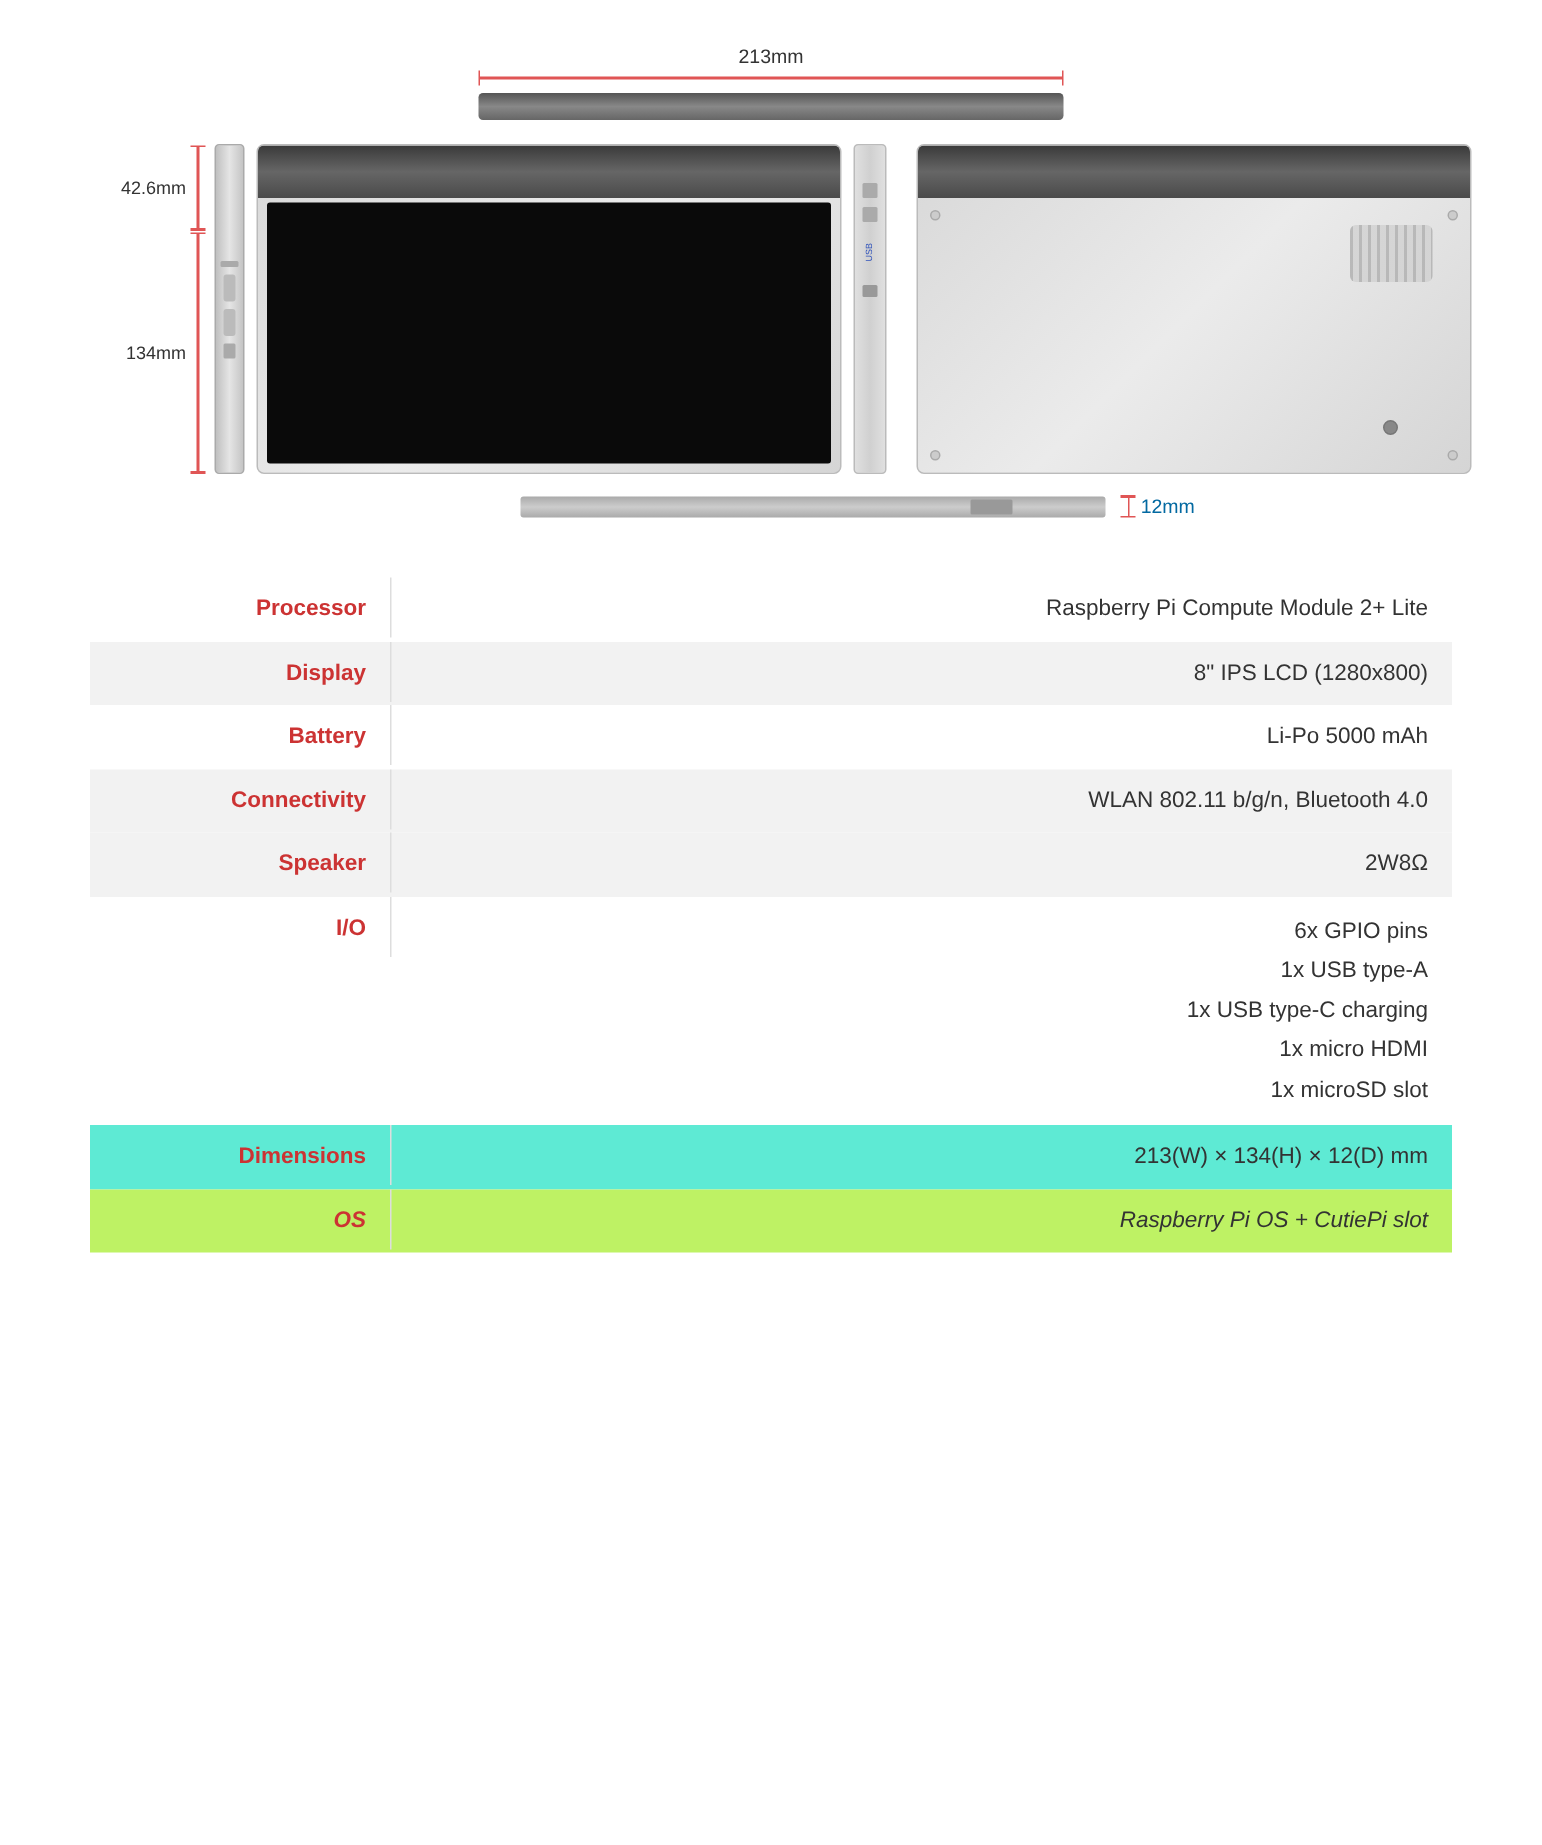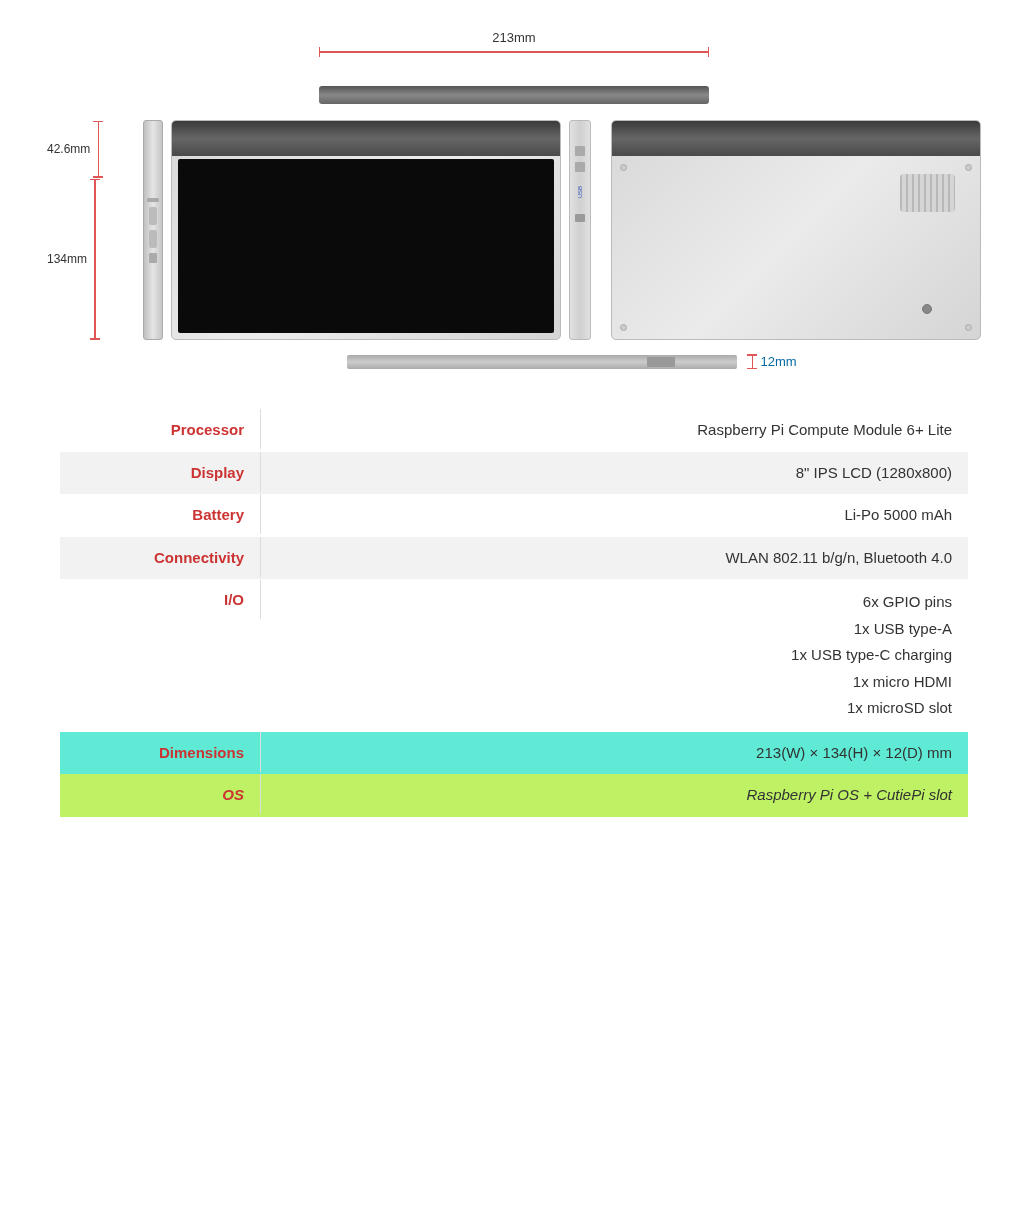--- a/index.html
+++ b/index.html
@@ -21,21 +21,20 @@
       position: relative;
     }
 
     
     .top-bar-container {
       display: flex;
       flex-direction: column;
       align-items: center;
       margin-bottom: 8px;
       position: relative;
-      gap: 24px;
     }
 
     
     .specs-section {
       margin-top: 20px;
       width: 100%;
     }
 
     .specs-table {
       width: 100%;
@@ -94,21 +93,21 @@
         <div style="width:1px;height:10px;background:#e05555;"></div>
       </div>
     </div>
 
     <div style="width:390px;height:18px;background:linear-gradient(to bottom,#555,#888,#666);border-radius:3px;margin-top:5px;">
     </div>
   </div>
 
   <div style="display:flex;align-items:flex-start;gap:0;margin:8px 0;">
 
-    <div style="display:flex;flex-direction:column;justify-content:flex-start;width:90px;margin-right:6px;padding-top:0;">
+    <div style="display:flex;flex-direction:column;align-items:flex-end;justify-content:flex-start;width:90px;margin-right:6px;padding-top:0;">
 
       <div style="display:flex;align-items:center;gap:3px;height:58px;">
         <span style="font-size:12px;color:#333;white-space:nowrap;">42.6mm</span>
         <div style="display:flex;flex-direction:column;align-items:center;">
           <div style="width:10px;height:1.5px;background:#e05555;"></div>
           <div style="width:1.5px;height:54px;background:#e05555;"></div>
           <div style="width:10px;height:1.5px;background:#e05555;"></div>
         </div>
       </div>
 
@@ -180,21 +179,21 @@
 </div>
 
 <div class="specs-section">
   <table class="specs-table">
     <tbody id="specs-tbody">
         <tr style="background-color: rgb(255, 255, 255);">
           <td class="spec-label">Processor</td>
           <td style="width: 2px; padding: 0px;">
             <div style="width:1px;background:#ddd;height:100%;min-height:40px;"></div>
           </td>
-          <td class="spec-value">Raspberry Pi Compute Module 6+ Lite</td>
+          <td class="spec-value">Raspberry Pi Compute Module 2+ Lite</td>
         </tr>
         <tr style="background-color: rgb(242, 242, 242);">
           <td class="spec-label">Display</td>
           <td style="width: 2px; padding: 0px;">
             <div style="width:1px;background:#ddd;height:100%;min-height:40px;"></div>
           </td>
           <td class="spec-value">8" IPS LCD (1280x800)</td>
         </tr>
         <tr style="background-color: rgb(255, 255, 255);">
           <td class="spec-label">Battery</td>
@@ -202,20 +201,27 @@
             <div style="width:1px;background:#ddd;height:100%;min-height:40px;"></div>
           </td>
           <td class="spec-value">Li-Po 5000 mAh</td>
         </tr>
         <tr style="background-color: rgb(242, 242, 242);">
           <td class="spec-label">Connectivity</td>
           <td style="width: 2px; padding: 0px;">
             <div style="width:1px;background:#ddd;height:100%;min-height:40px;"></div>
           </td>
           <td class="spec-value">WLAN 802.11 b/g/n, Bluetooth 4.0</td>
+        </tr>
+        <tr style="background-color: rgb(242, 242, 242);">
+          <td class="spec-label">Speaker</td>
+          <td style="width: 2px; padding: 0px;">
+            <div style="width:1px;background:#ddd;height:100%;min-height:40px;"></div>
+          </td>
+          <td class="spec-value">2W8Ω</td>
         </tr>
         <tr style="background-color: rgb(255, 255, 255);">
           <td class="spec-label">I/O</td>
           <td style="width: 2px; padding: 0px;">
             <div style="width:1px;background:#ddd;height:100%;min-height:40px;"></div>
           </td>
           <td class="spec-value">
             <span class="io-item">6x GPIO pins</span>
             <span class="io-item">1x USB type-A</span>
             <span class="io-item">1x USB type-C charging</span>

